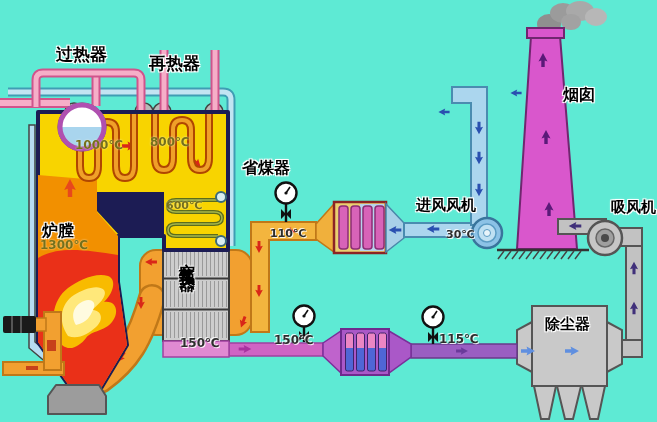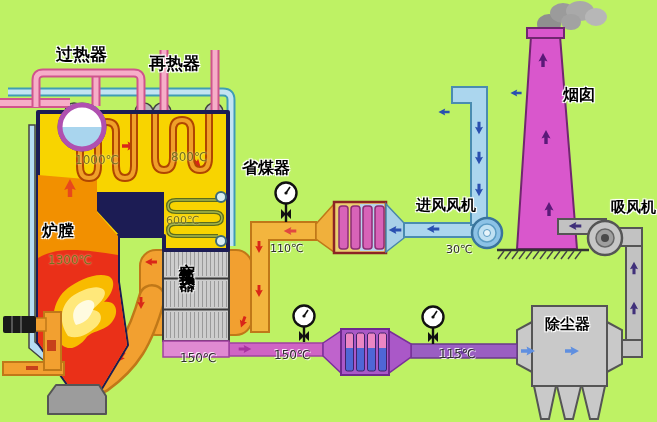--- a/index.html
+++ b/index.html
@@ -1,23 +1,23 @@
 <!DOCTYPE html>
 <html><head>
 <meta charset="utf-8">
 <style>
   html,body{margin:0;padding:0;background:#fff;}
-  .stage{position:relative;width:657px;height:422px;background:#bef264;overflow:hidden;
+  .stage{position:relative;width:657px;height:422px;background:#5eead4;overflow:hidden;
          font-family:"DejaVu Sans","Liberation Sans",sans-serif;}
   .stage svg{position:absolute;left:0;top:0;}
   .lbl{position:absolute;font-weight:bold;font-size:15px;color:#000;white-space:nowrap;line-height:1;
        text-shadow:1px 1px 0 #fff,-1px -1px 0 #fff,1px -1px 0 #fff,-1px 1px 0 #fff,0 0 3px #fff;}
   .s17{font-size:17px}.s16{font-size:16px}
-  .tmp{position:absolute;font-weight:normal;font-size:12px;color:#76701a;white-space:nowrap;line-height:1;
-       text-shadow:0 0 2px rgba(255,255,230,.8);margin-top:15px;}
+  .tmp{position:absolute;font-weight:bold;font-size:12px;color:#76701a;white-space:nowrap;line-height:1;
+       text-shadow:0 0 2px rgba(255,255,230,.8);}
   .tdk{color:#2d2d2d;text-shadow:1px 1px 0 rgba(255,255,255,.85),-1px -1px 0 rgba(255,255,255,.85);}
   .s13{font-size:11px}.s11{font-size:11px}
   .vert{writing-mode:vertical-rl;text-orientation:upright;letter-spacing:3px;font-size:16px;
         text-shadow:1px 1px 0 #eee,-1px -1px 0 #eee,0 0 3px #fff;}
 </style>
 </head>
 <body>
 
 <div class="stage">
 <svg width="657" height="422" viewBox="0 0 657 422">
@@ -247,21 +247,21 @@
 <div class="lbl s17" style="left:149px;top:55px">再热器</div>
 <div class="lbl s16" style="left:242px;top:160px">省煤器</div>
 <div class="lbl" style="left:416px;top:198px">进风风机</div>
 <div class="lbl s16" style="left:563px;top:87px">烟囱</div>
 <div class="lbl" style="left:611px;top:200px">吸风机</div>
 <div class="lbl" style="left:545px;top:317px">除尘器</div>
 <div class="lbl s16" style="left:42px;top:223px">炉膛</div>
 <div class="lbl vert" style="left:179px;top:251px">空气预热器</div>
 
 <div class="tmp" style="left:75px;top:139px">1000℃</div>
-<div class="tmp" style="left:171px;top:136px">800℃</div>
-<div class="tmp" style="left:48px;top:239px">1300℃</div>
+<div class="tmp" style="left:150px;top:136px">800℃</div>
+<div class="tmp" style="left:40px;top:239px">1300℃</div>
 <div class="tmp s11" style="left:166px;top:200px">600℃</div>
 <div class="tmp tdk" style="left:180px;top:337px">150℃</div>
 <div class="tmp tdk s13" style="left:270px;top:228px">110℃</div>
 <div class="tmp tdk s13" style="left:446px;top:229px">30℃</div>
 <div class="tmp tdk" style="left:274px;top:334px">150℃</div>
 <div class="tmp tdk" style="left:439px;top:333px">115℃</div>
 </div>
 
 </body></html>

